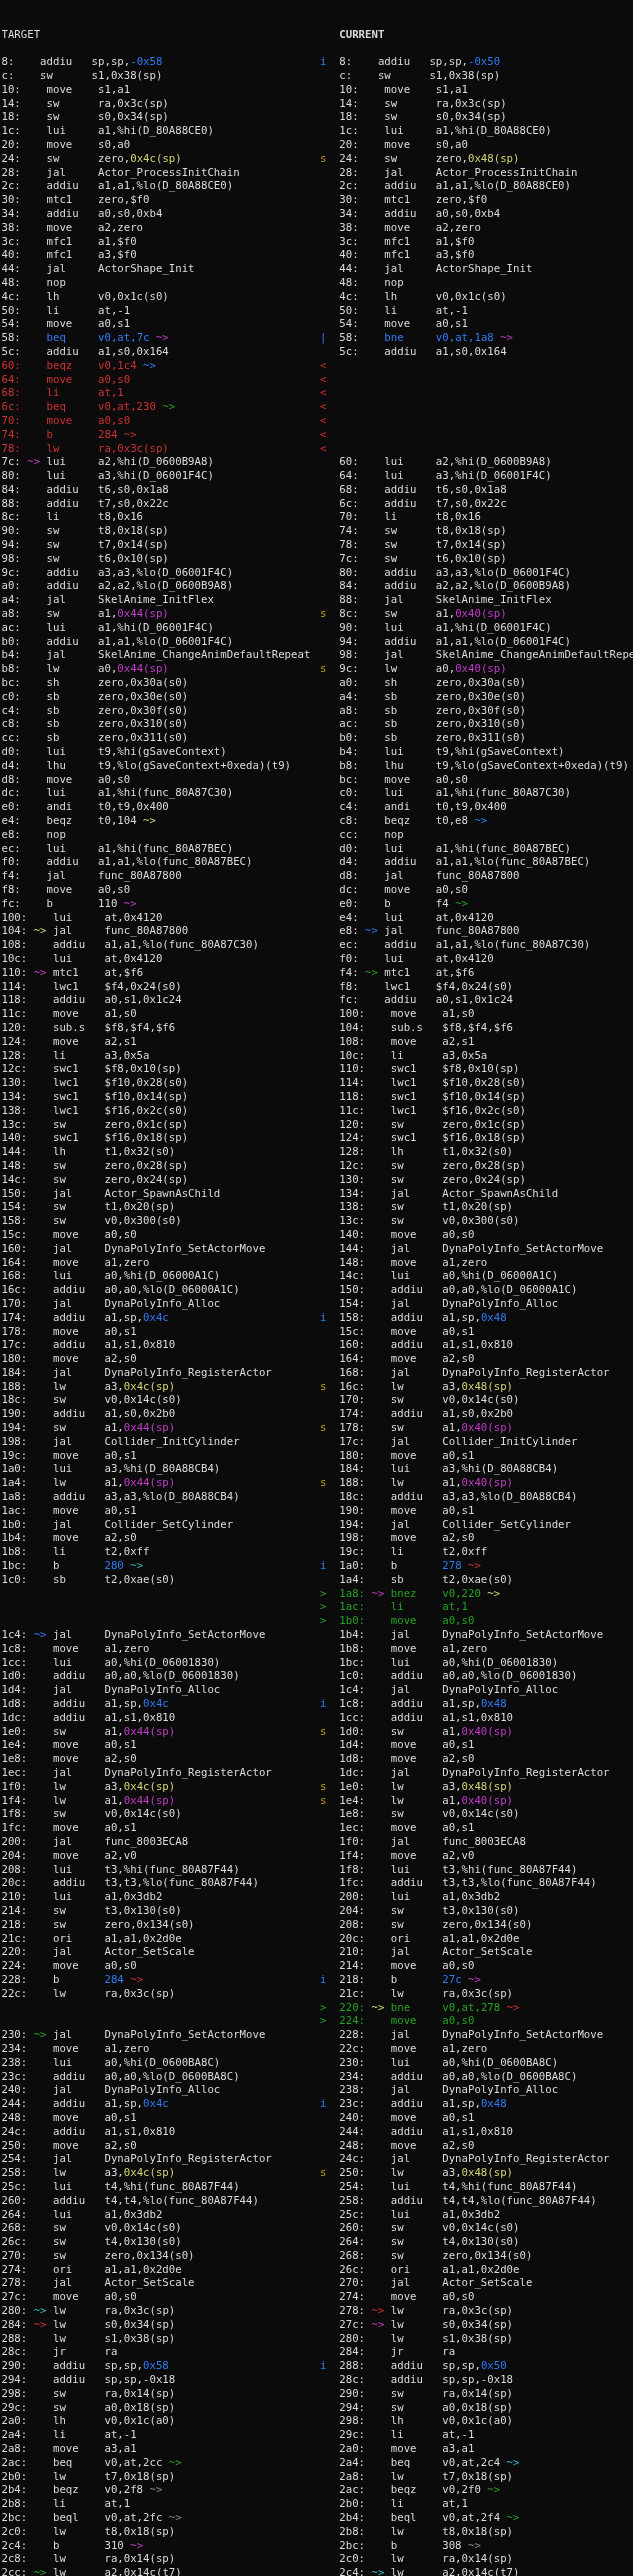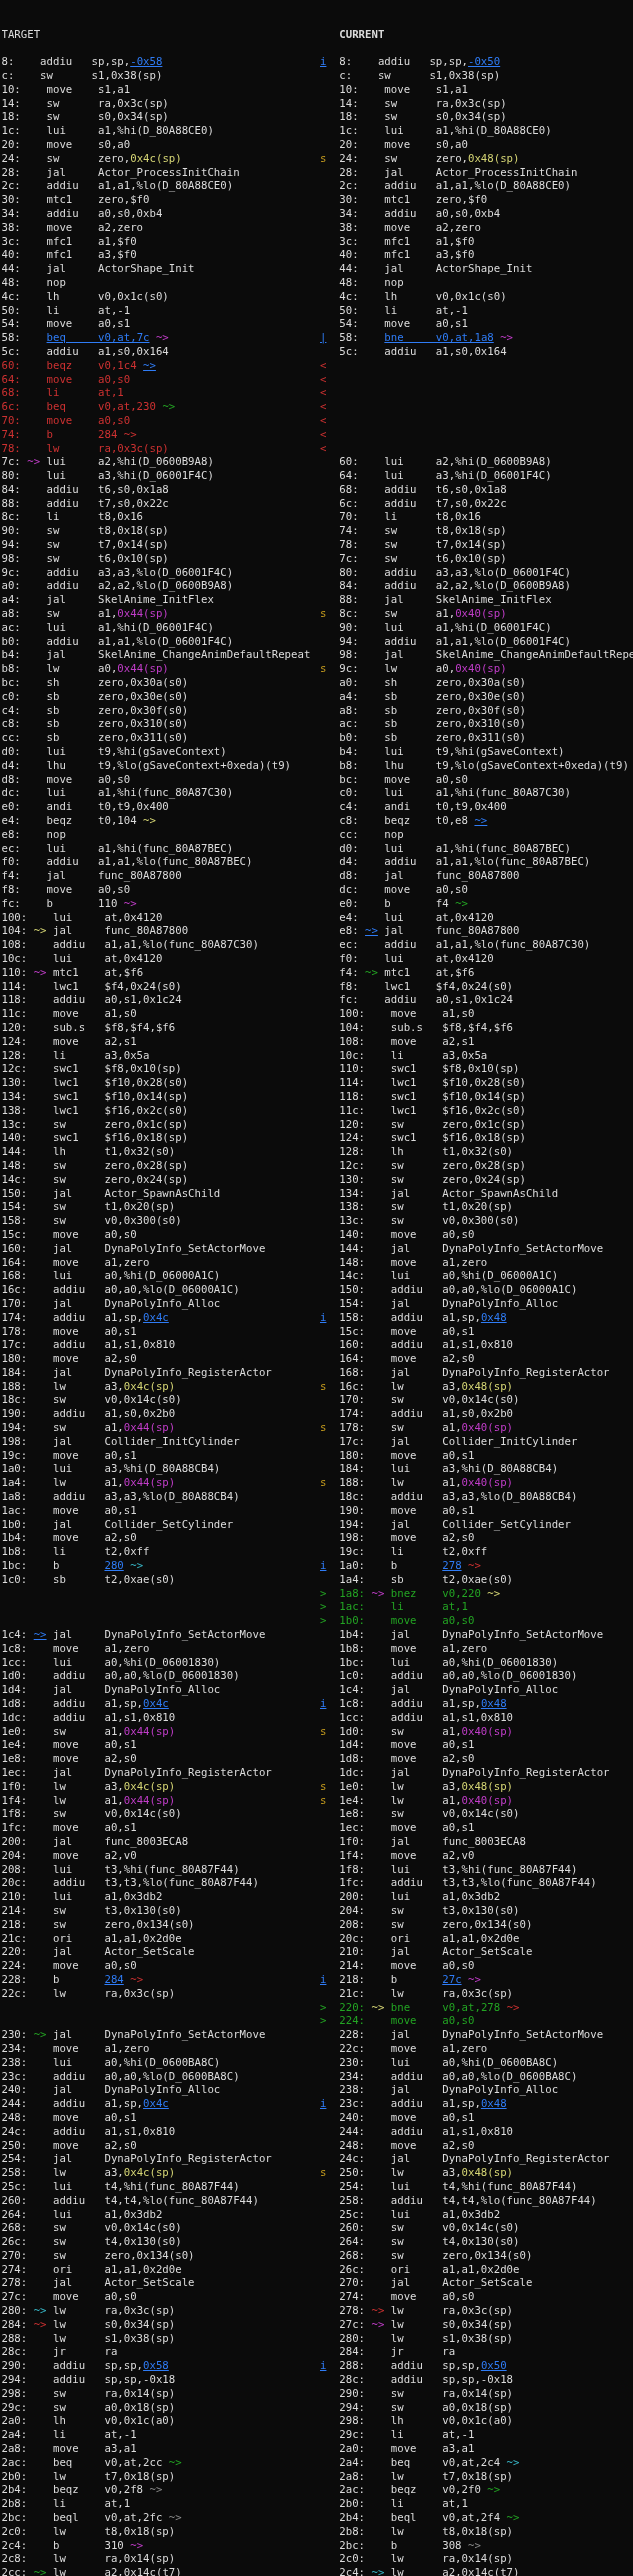--- a/index.html
+++ b/index.html
@@ -9,21 +9,21 @@
     color:var(--c-def,#dcdcdc);
     font-family:"DejaVu Sans Mono","Liberation Mono",monospace;
     font-size:10.7px;line-height:13.8px;
     position:relative;overflow:hidden;
   }
   .col{position:absolute;top:0;white-space:pre;}
   .col-left{left:1.5px;width:318px;overflow:hidden;}
   .col-right{left:320px;width:313px;overflow:hidden;}
   .line{height:13.8px;}
   .col-right .header{padding-left:3ch;font-weight:bold;}
-  .t-b{color:var(--c-b,#2f7cf6);text-decoration:underline;}
+  .t-b{color:var(--c-b,#2f7cf6);}
   .t-y{color:var(--c-y,#d6d675);}
   .t-m{color:var(--c-m,#c13dc9);}
   .t-r{color:var(--c-r,#cd3131);}
   .t-g{color:var(--c-g,#23a423);}
   .t-c{color:var(--c-c,#38b8c8);}
   .t-w{color:var(--c-w,#8a8a8a);}
   .t-o{color:var(--c-o,#c79d1e);}
 </style>
 </head>
 <body>

